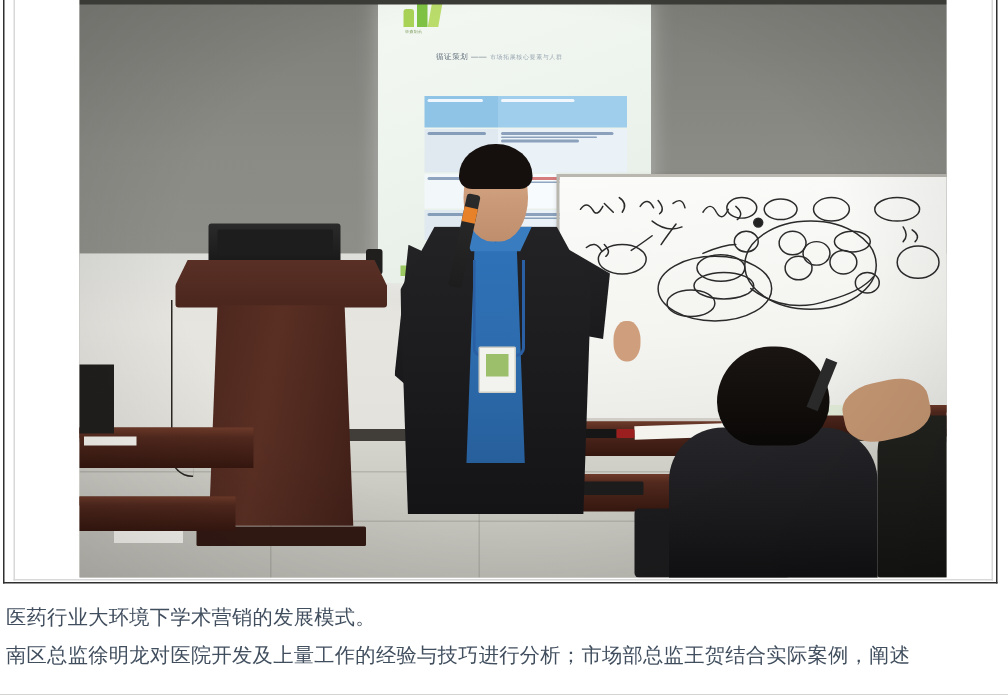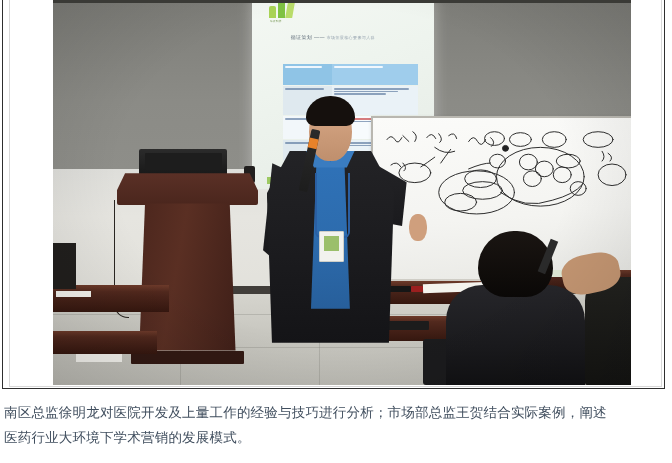--- a/index.html
+++ b/index.html
@@ -351,17 +351,17 @@
         <div class="body"></div>
       </div>
       <div class="arm-writing"></div>
       <div class="pen"></div>
 
       <div class="soft"></div>
     </div>
   </div>
 
   <div class="caption">
+    <p>医药行业大环境下学术营销的发展模式。</p>
     <p>南区总监徐明龙对医院开发及上量工作的经验与技巧进行分析；市场部总监王贺结合实际案例，阐述</p>
-    <p>医药行业大环境下学术营销的发展模式。</p>
   </div>
 
 </div>
 
 </body></html>

